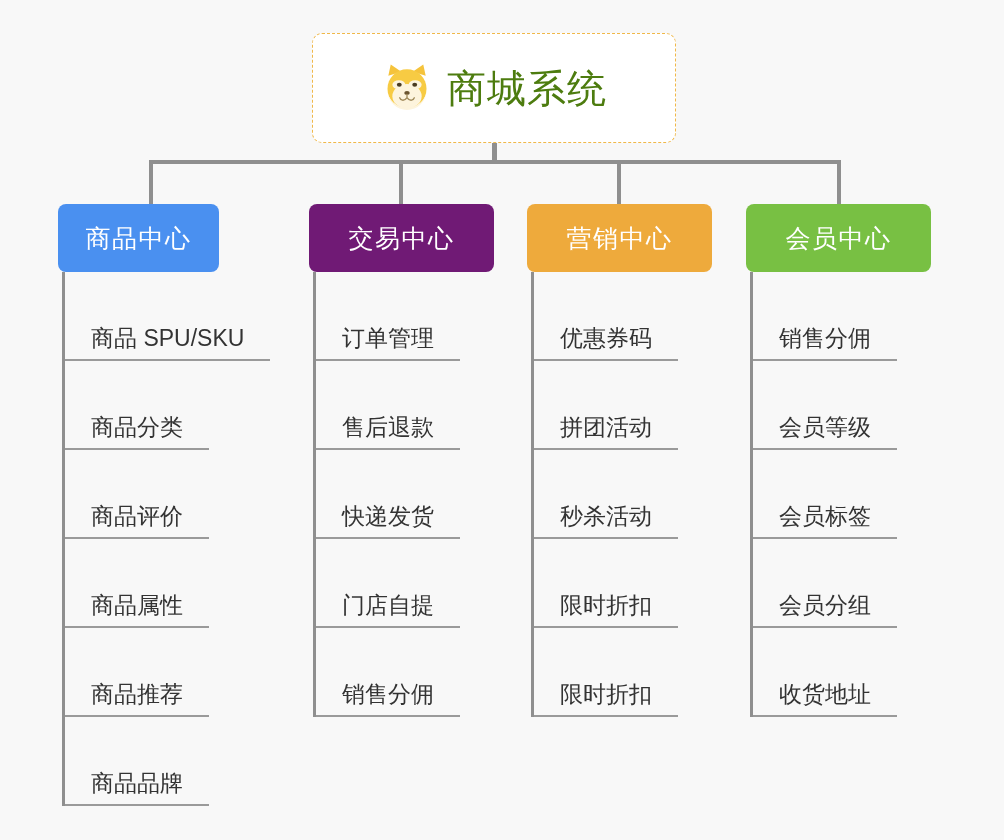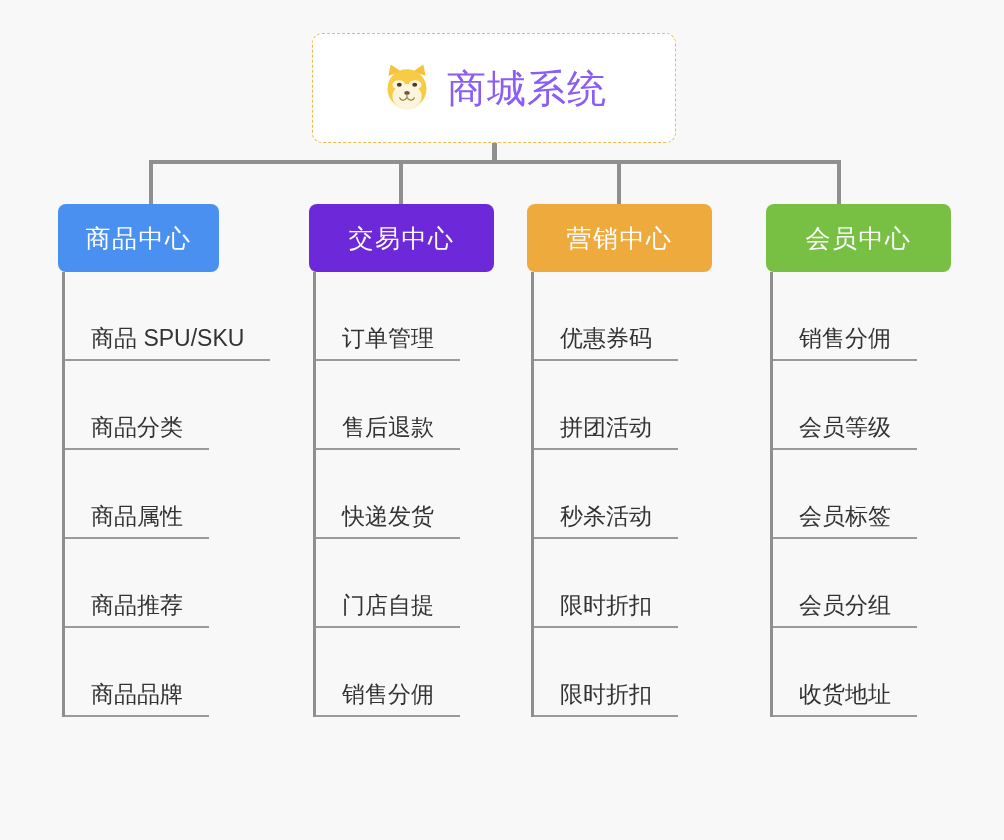--- a/index.html
+++ b/index.html
@@ -38,21 +38,21 @@
   }
   .root-logo {
     width: 52px;
     height: 52px;
     flex: 0 0 52px;
     display: block;
   }
   .root-title {
     font-size: 39px;
     line-height: 1;
-    color: #8b5cf6;
+    color: #4d7c0f;
     letter-spacing: 1px;
     white-space: nowrap;
   }
 
   
   .conn {
     position: absolute;
     background: #8f8f8f;
   }
   .conn-v { width: 4px; }
@@ -140,32 +140,35 @@
 <div class="branch" style="left: 58px; width: 185px;">
       <div class="branch-head" style="background: rgb(74, 144, 240); width: 161px;">商品中心</div>
       <div class="branch-body">
         <div class="leaf">
           <span class="leaf-inner">商品 SPU/SKU</span>
         </div>
         <div class="leaf">
           <span class="leaf-inner">商品分类</span>
         </div>
         <div class="leaf">
+          <span class="leaf-inner">商品评价</span>
+        </div>
+        <div class="leaf">
           <span class="leaf-inner">商品属性</span>
         </div>
         <div class="leaf">
           <span class="leaf-inner">商品推荐</span>
         </div>
         <div class="leaf">
           <span class="leaf-inner">商品品牌</span>
         </div>
       </div>
     </div>
     <div class="branch" style="left: 309px; width: 185px;">
-      <div class="branch-head" style="background: #6d28d9; width: 185px;">交易中心</div>
+      <div class="branch-head" style="background: #701a75; width: 185px;">交易中心</div>
       <div class="branch-body">
         <div class="leaf">
           <span class="leaf-inner">订单管理</span>
         </div>
         <div class="leaf">
           <span class="leaf-inner">售后退款</span>
         </div>
         <div class="leaf">
           <span class="leaf-inner">快递发货</span>
         </div>
@@ -190,21 +193,21 @@
           <span class="leaf-inner">秒杀活动</span>
         </div>
         <div class="leaf">
           <span class="leaf-inner">限时折扣</span>
         </div>
         <div class="leaf">
           <span class="leaf-inner">限时折扣</span>
         </div>
       </div>
     </div>
-    <div class="branch" style="left: 766px; width: 185px;">
+    <div class="branch" style="left: 746px; width: 185px;">
       <div class="branch-head" style="background: rgb(120, 192, 67); width: 185px;">会员中心</div>
       <div class="branch-body">
         <div class="leaf">
           <span class="leaf-inner">销售分佣</span>
         </div>
         <div class="leaf">
           <span class="leaf-inner">会员等级</span>
         </div>
         <div class="leaf">
           <span class="leaf-inner">会员标签</span>

